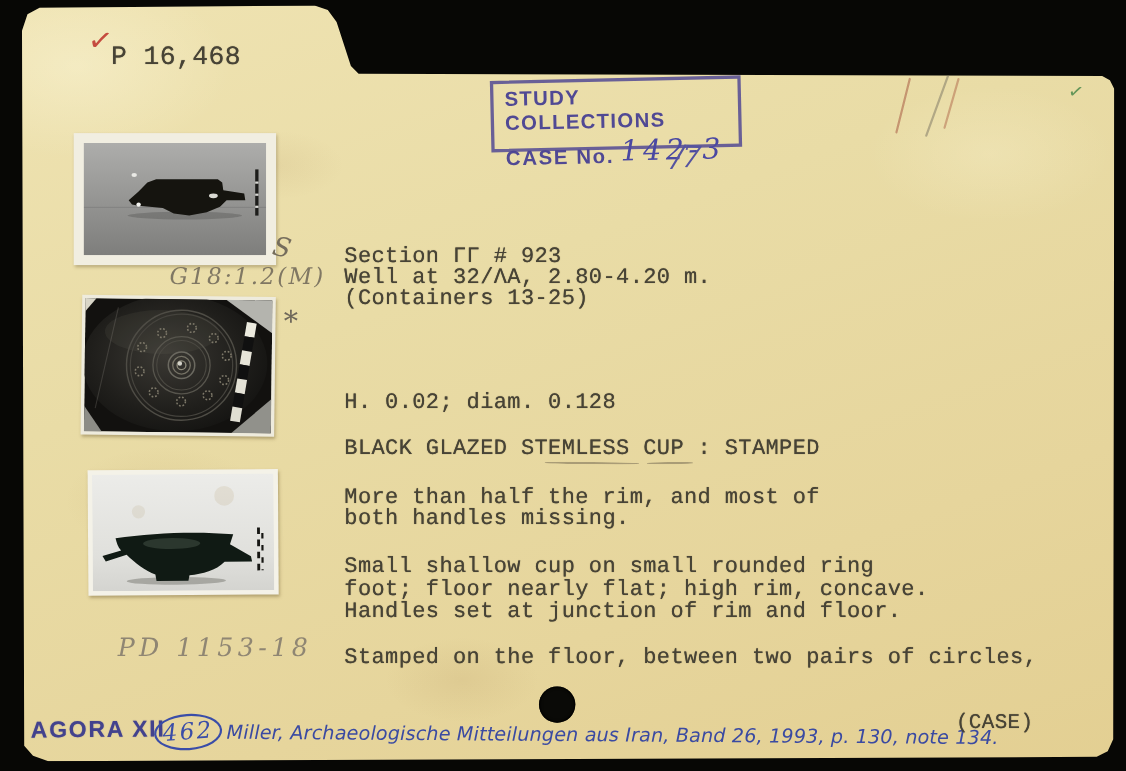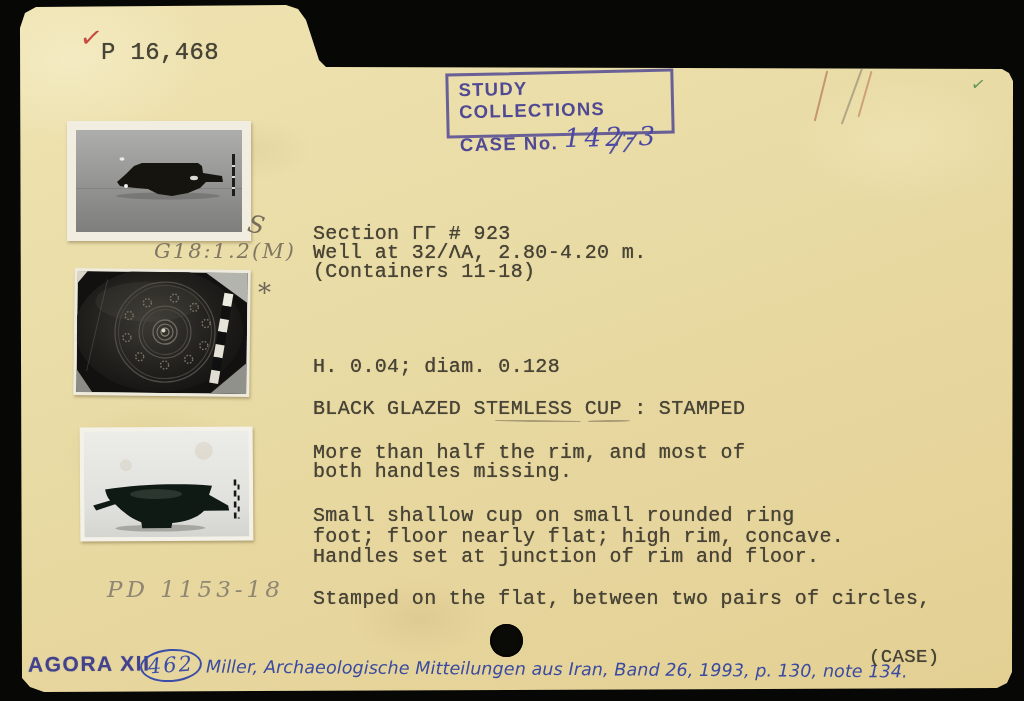--- a/index.html
+++ b/index.html
@@ -188,29 +188,29 @@
       <g stroke="#16161 3">
         <line x1="151" y1="49" x2="151" y2="92" stroke="#161613" stroke-width="2.6" stroke-dasharray="6,5"></line>
         <line x1="154.5" y1="54" x2="154.5" y2="88" stroke="#161613" stroke-width="2" stroke-dasharray="5,6"></line>
       </g>
     </svg>
   </div>
   <span class="pencil cap3">PD 1153-18</span>
 
   <div class="tline typed" style="top:224px">Section ΓΓ # 923</div>
   <div class="tline typed" style="top:243px">Well at 32/ΛΑ, 2.80-4.20 m.</div>
-  <div class="tline typed" style="top:262px">(Containers 11-18)</div>
-  <div class="tline typed" style="top:357px">H. 0.04; diam. 0.128</div>
+  <div class="tline typed" style="top:262px">(Containers 13-25)</div>
+  <div class="tline typed" style="top:357px">H. 0.02; diam. 0.128</div>
   <div class="tline typed" style="top:399px">BLACK GLAZED STEMLESS CUP : STAMPED</div>
   <div class="tline typed" style="top:443px">More than half the rim, and most of</div>
   <div class="tline typed" style="top:462px">both handles missing.</div>
   <div class="tline typed" style="top:506px">Small shallow cup on small rounded ring</div>
   <div class="tline typed" style="top:527px">foot; floor nearly flat; high rim, concave.</div>
   <div class="tline typed" style="top:547px">Handles set at junction of rim and floor.</div>
-  <div class="tline typed" style="top:589px">Stamped on the flat, between two pairs of circles,</div>
+  <div class="tline typed" style="top:589px">Stamped on the floor, between two pairs of circles,</div>
 
   <div class="u-pencil" style="left:495px;top:420px;width:86px;transform:rotate(.6deg)"></div>
   <div class="u-pencil" style="left:588px;top:420px;width:42px;transform:rotate(-.5deg)"></div>
 
   <div class="hole"></div>
 
   <span class="agora">AGORA XII</span>
   <span class="circnum">462</span>
   <span class="citation">Miller, Archaeologische Mitteilungen aus Iran, Band 26, 1993, p. 130, note 134.</span>
   <span class="over typed">(CASE)</span>

